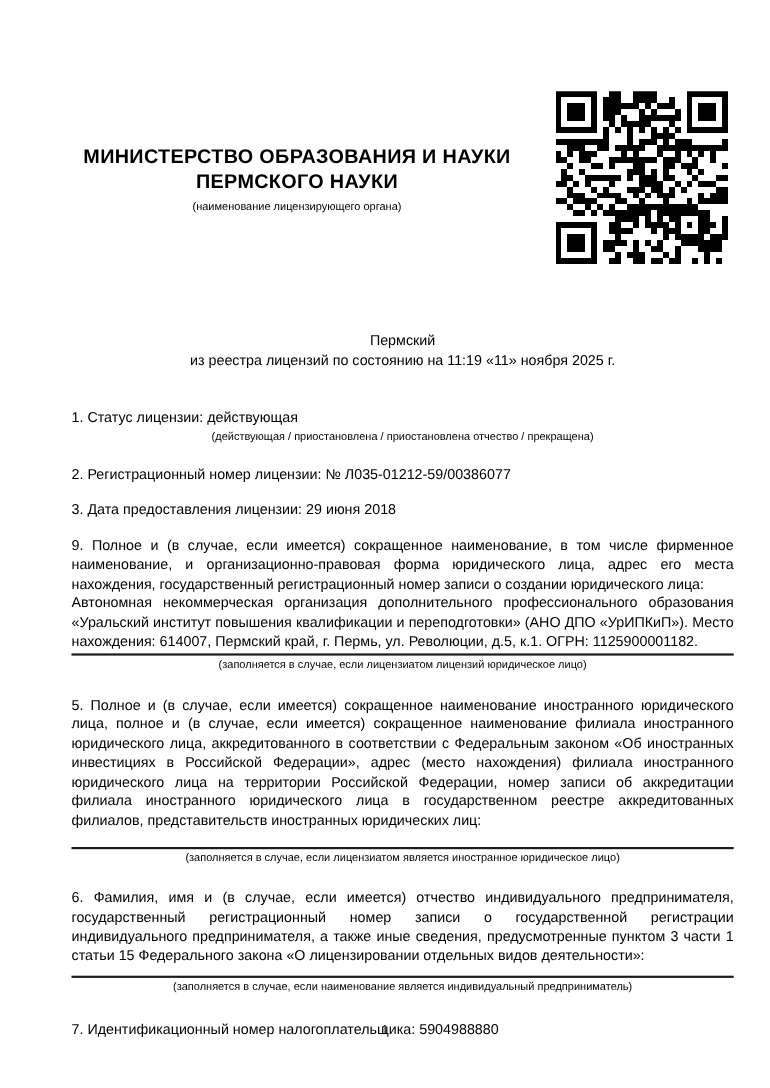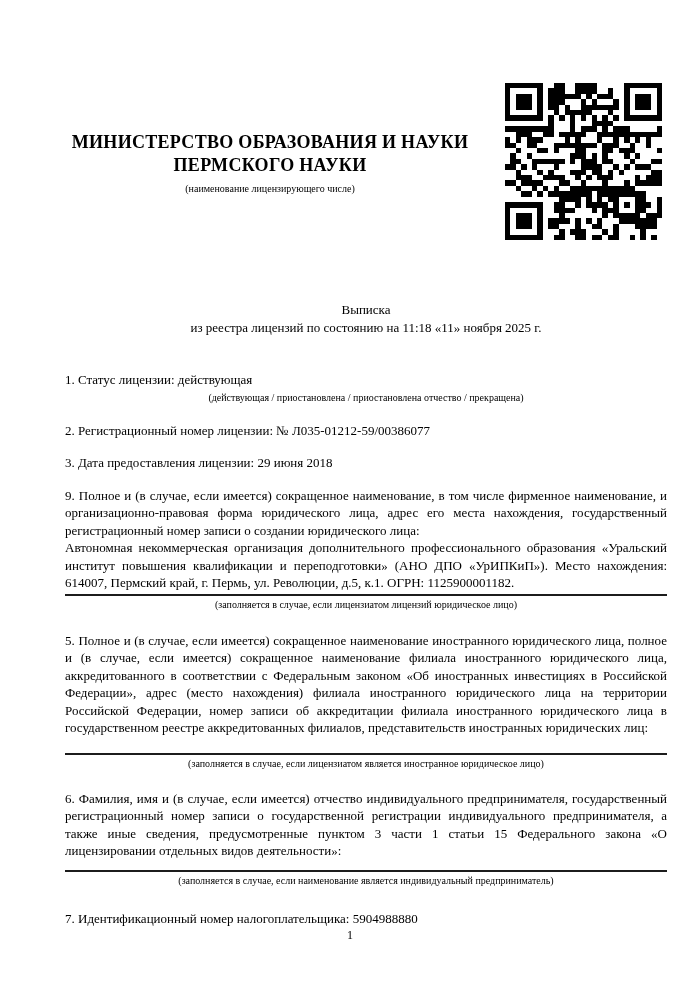--- a/index.html
+++ b/index.html
@@ -2,21 +2,21 @@
 <html lang="ru"><head>
 <meta charset="utf-8">
 <style>
   html, body { margin: 0; padding: 0; background: #ffffff; }
   .page {
     position: relative;
     width: 700px;
     height: 989px;
     background: #ffffff;
     color: #000000;
-    font-family: Liberation Serif, serif;
+    font-family: Liberation Sans, sans-serif;
     overflow: hidden;
   }
   .qr {
     position: absolute;
     top: 83px;
     left: 505px;
     width: 157px;
     height: 157px;
   }
   .qr svg { display: block; }
@@ -533,28 +533,28 @@
           <rect x="23" y="28" width="1" height="1"></rect>
           <rect x="25" y="28" width="1" height="1"></rect>
           <rect x="27" y="28" width="1" height="1"></rect>
         </g>
       </svg>
     </div>
 
   <div class="header-text">
     <div class="header-title">МИНИСТЕРСТВО ОБРАЗОВАНИЯ И НАУКИ</div>
     <div class="header-title">ПЕРМСКОГО НАУКИ</div>
-    <div class="header-note">(наименование лицензирующего числе)</div>
+    <div class="header-note">(наименование лицензирующего органа)</div>
   </div>
 
   <div class="content">
 
     <div class="doc-title">
-      <div>Выписка</div>
-      <div>из реестра лицензий по состоянию на 11:18 «11» ноября 2025 г.</div>
+      <div>Пермский</div>
+      <div>из реестра лицензий по состоянию на 11:19 «11» ноября 2025 г.</div>
     </div>
 
     <div class="para mt-item1">1. Статус лицензии: действующая</div>
     <div class="small-note">(действующая / приостановлена / приостановлена отчество / прекращена)</div>
 
     <div class="para mt-item2">2. Регистрационный номер лицензии: № Л035-01212-59/00386077</div>
 
     <div class="para mt-item3">3. Дата предоставления лицензии: 29 июня 2018</div>
 
     <div>

